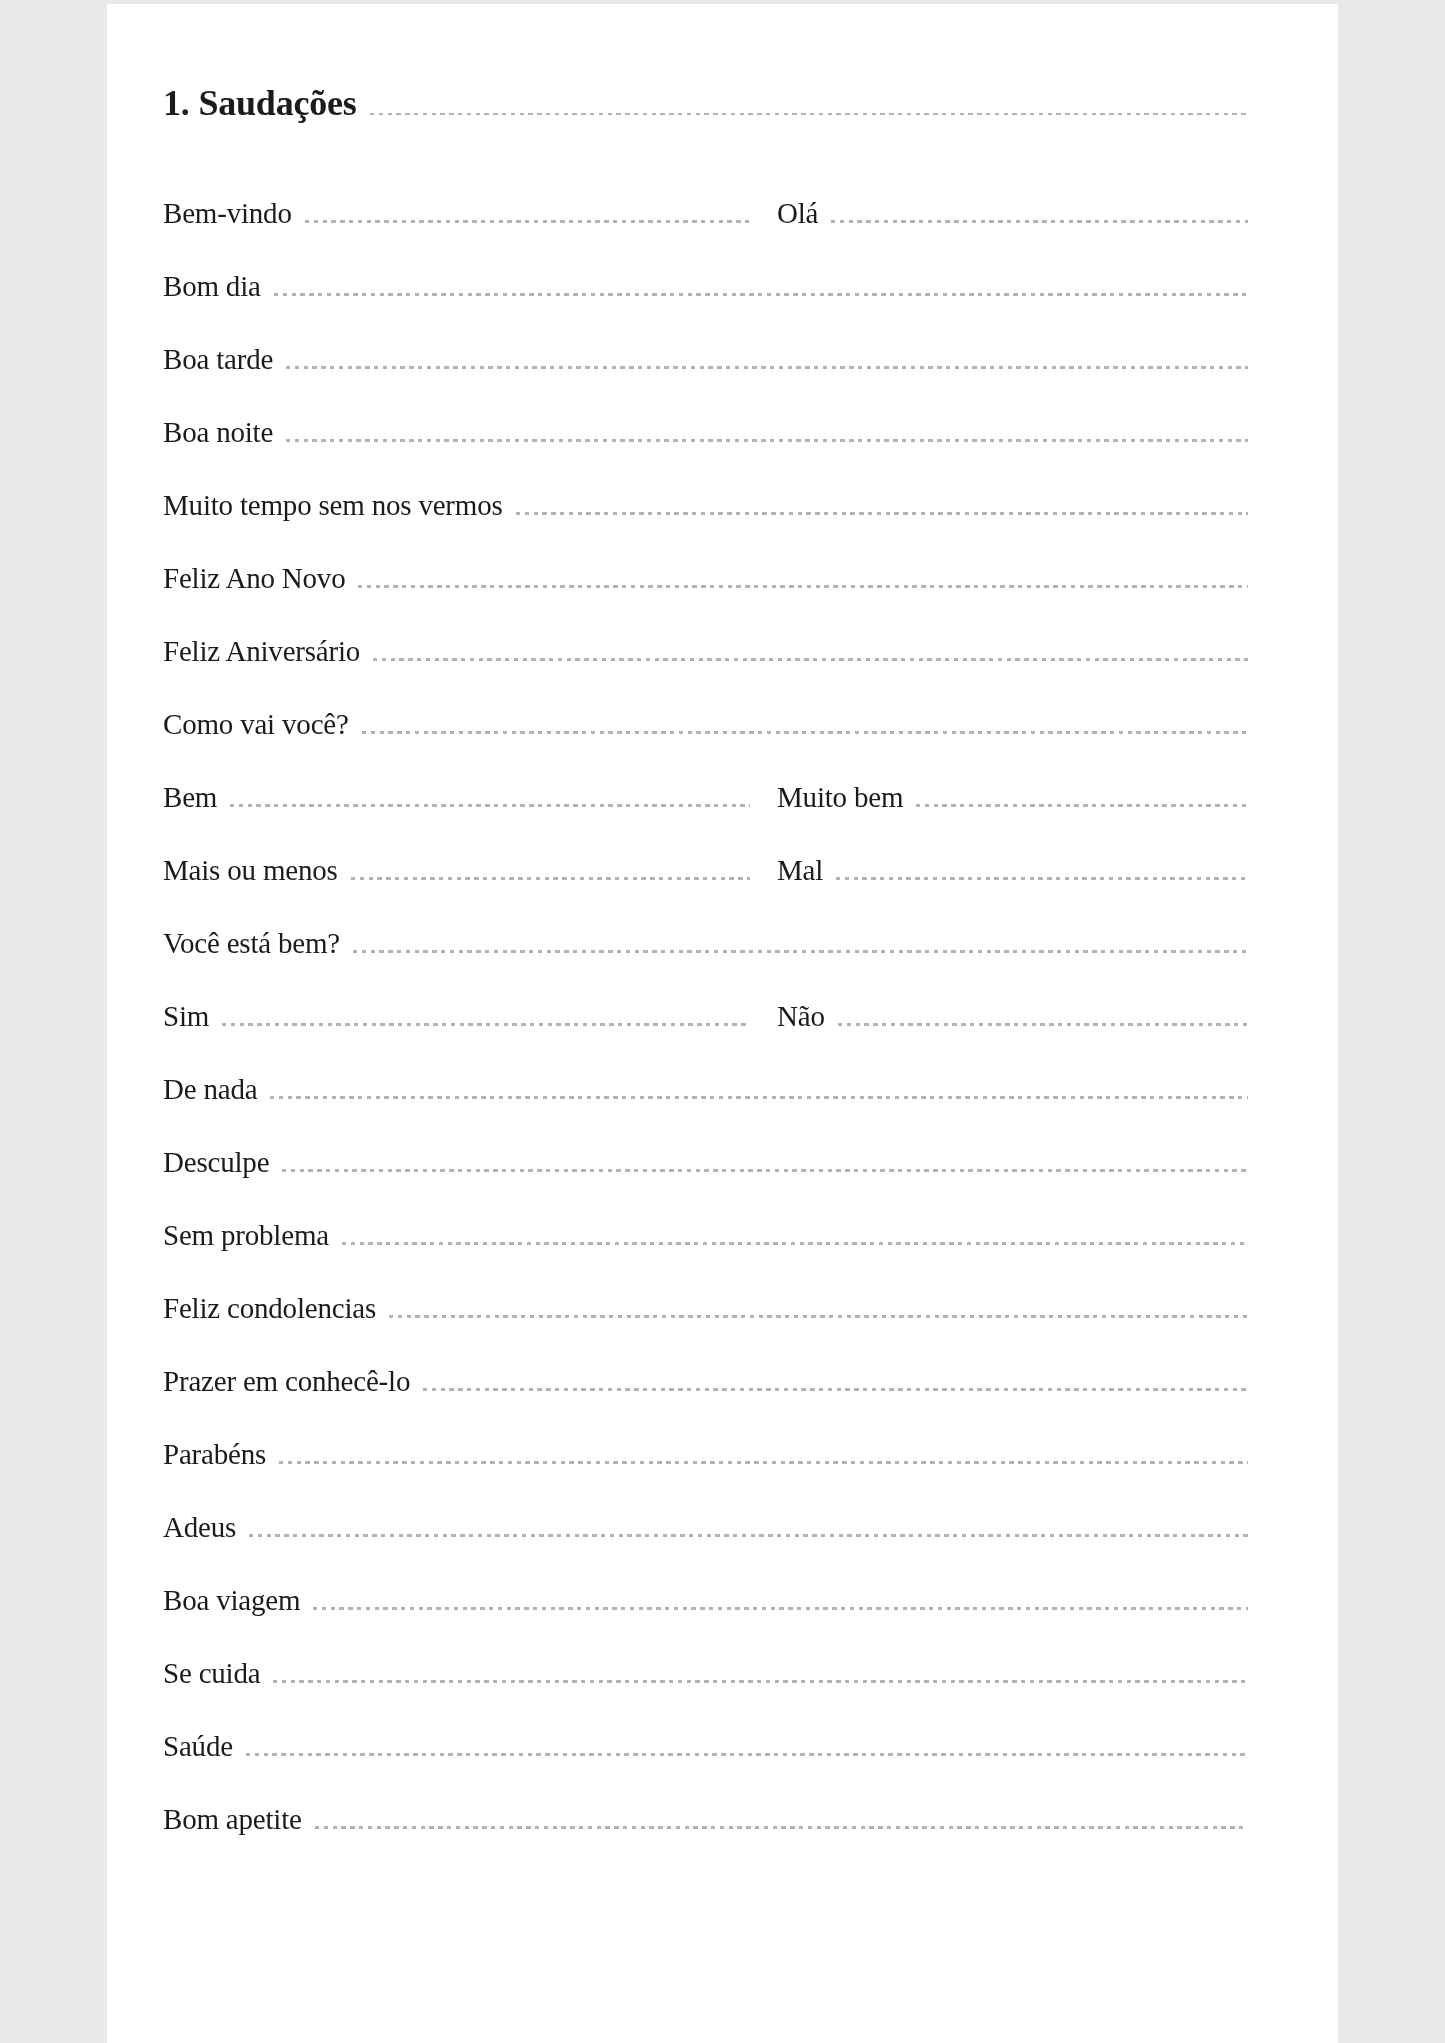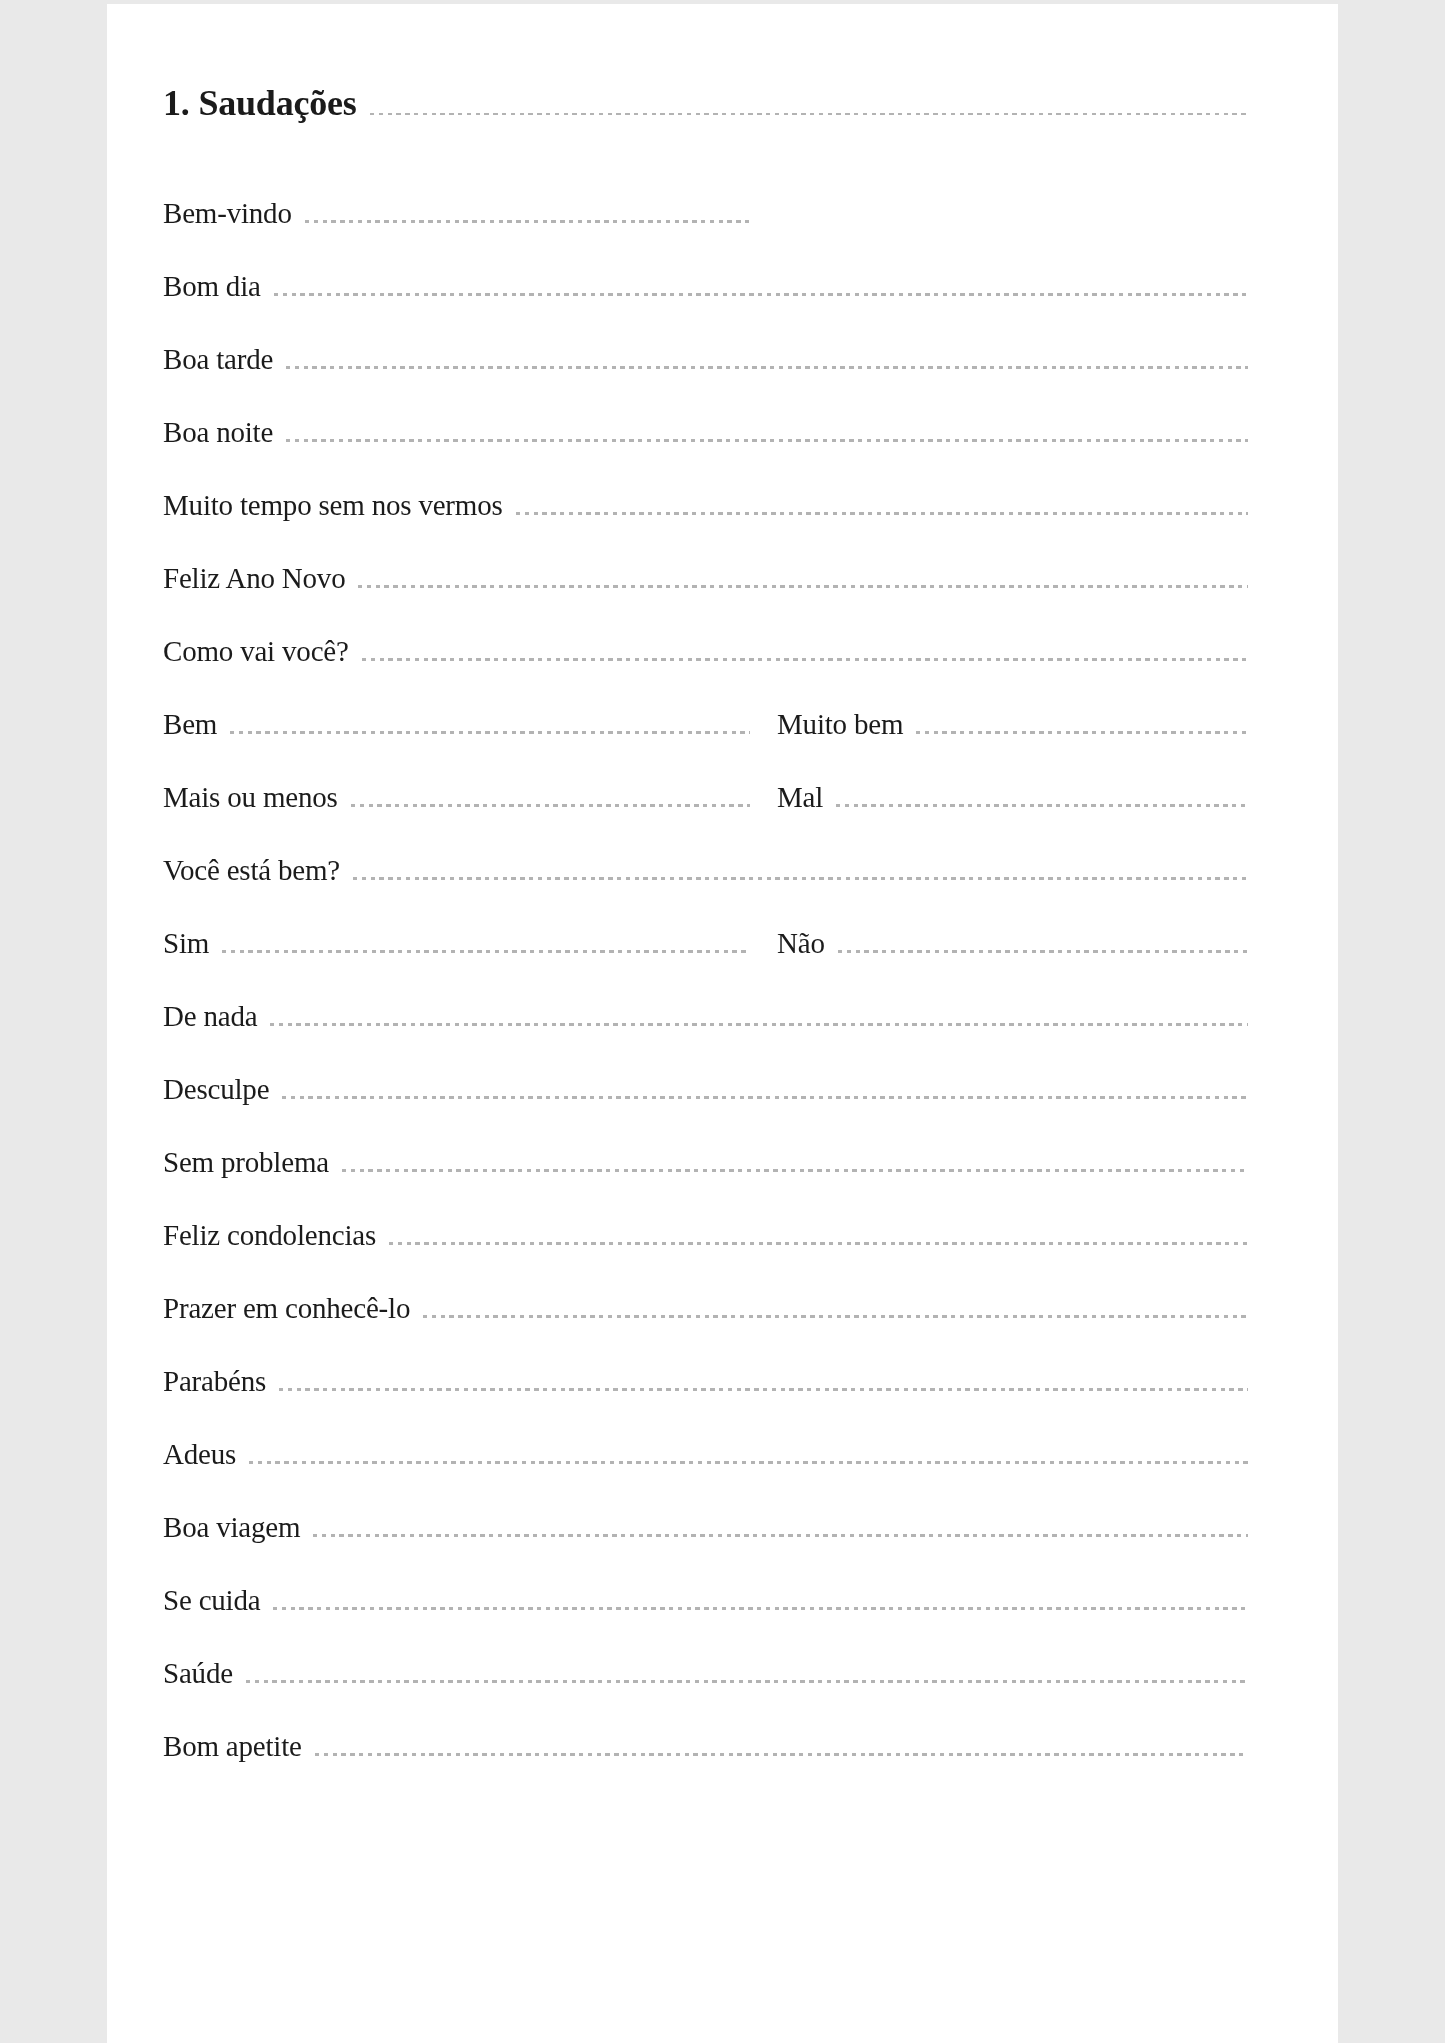--- a/index.html
+++ b/index.html
@@ -75,20 +75,24 @@
   <div class="title-row">
     <span class="title">1. Saudações</span>
     <div class="dashline"></div>
   </div>
   <div class="rows">
       <div class="row two-col">
         <div class="cell cell-left">
           <span class="label">Bem-vindo</span>
           <div class="dashline"></div>
         </div>
+        <div class="cell cell-right">
+          <span class="label">Olá</span>
+          <div class="dashline"></div>
+        </div>
       </div>
       <div class="row">
         <div class="cell cell-full">
           <span class="label">Bom dia</span>
           <div class="dashline"></div>
         </div>
       </div>
       <div class="row">
         <div class="cell cell-full">
           <span class="label">Boa tarde</span>
@@ -103,20 +107,26 @@
       </div>
       <div class="row">
         <div class="cell cell-full">
           <span class="label">Muito tempo sem nos vermos</span>
           <div class="dashline"></div>
         </div>
       </div>
       <div class="row">
         <div class="cell cell-full">
           <span class="label">Feliz Ano Novo</span>
+          <div class="dashline"></div>
+        </div>
+      </div>
+      <div class="row">
+        <div class="cell cell-full">
+          <span class="label">Feliz Aniversário</span>
           <div class="dashline"></div>
         </div>
       </div>
       <div class="row">
         <div class="cell cell-full">
           <span class="label">Como vai você?</span>
           <div class="dashline"></div>
         </div>
       </div>
       <div class="row two-col">

